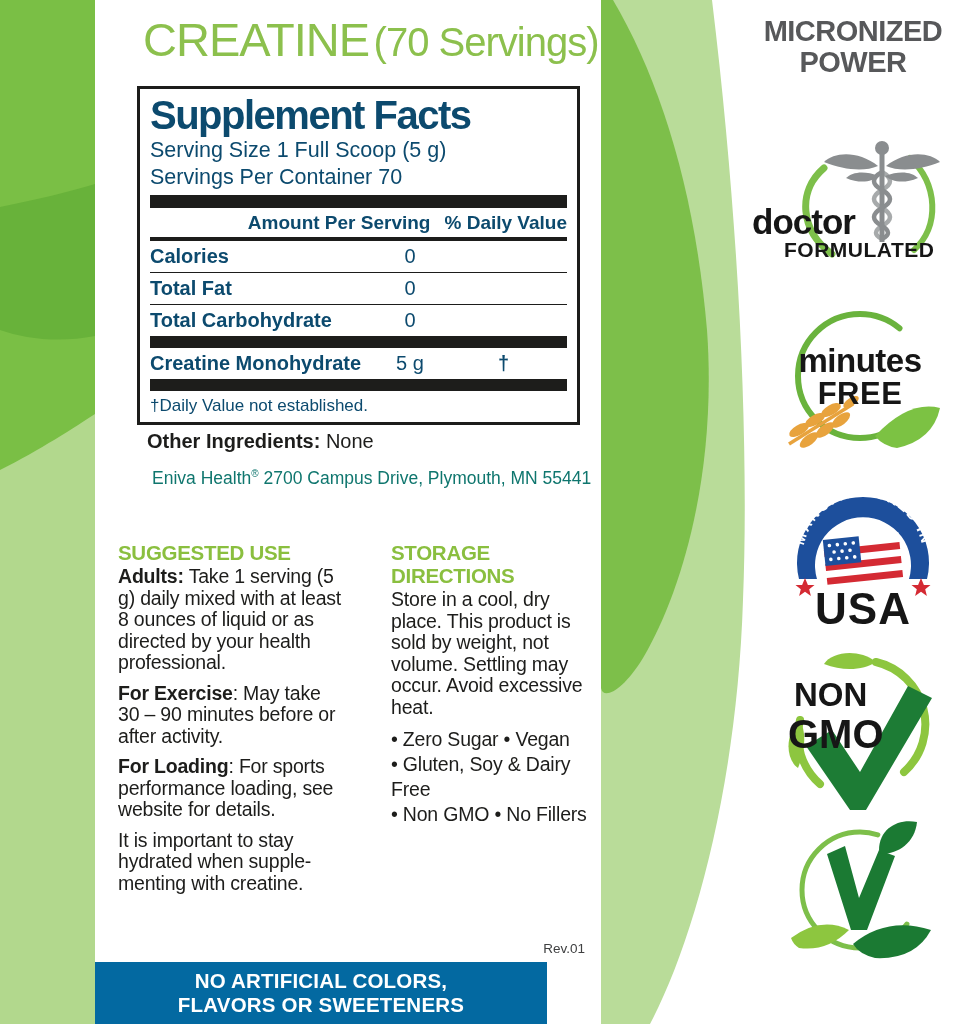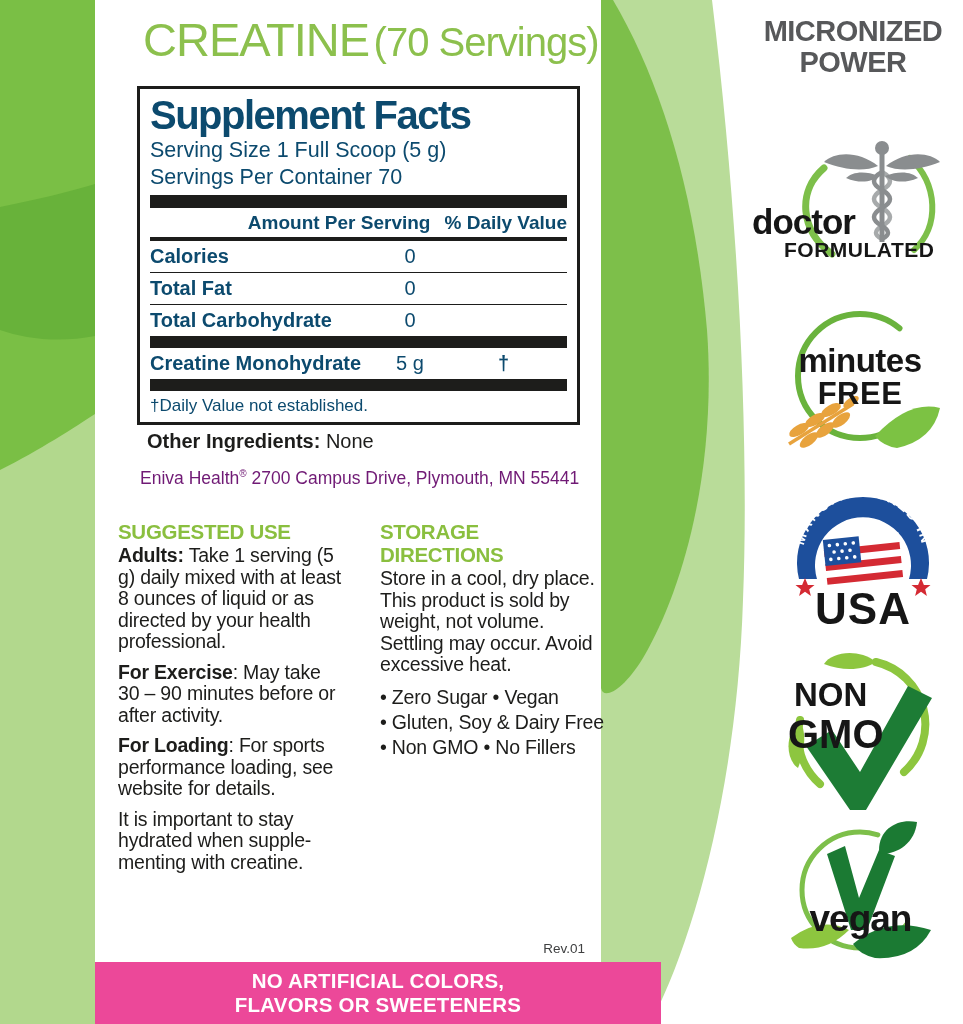--- a/index.html
+++ b/index.html
@@ -24,33 +24,33 @@
           font-size:20px;padding:4px 0;}
   .sf-row .nm{font-weight:bold;}
   .sf-row .amt{text-align:center;}
   .sf-row .dv{text-align:center;font-weight:bold;}
   .rule{border-top:1.5px solid #1d1d1b;}
   .bar-mid{height:12px;background:#1d1d1b;}
   .sf-foot{font-size:17px;padding-top:4px;line-height:22px;}
   
   .other-ing{left:147px;top:430px;font-size:20px;color:#1d1d1b;z-index:2;}
   .other-ing .lbl{font-weight:bold;}
-  .addr{left:140px;top:468px;font-size:17.5px;color:#701a75;z-index:2;}
+  .addr{left:152px;top:468px;font-size:17.5px;color:#0f766e;z-index:2;}
   .addr sup{font-size:10px;}
   
-  .cols{left:118px;top:520px;width:487px;display:flex;z-index:2;color:#1d1d1b;}
+  .cols{left:118px;top:541px;width:487px;display:flex;gap:11px;z-index:2;color:#1d1d1b;}
   .col-l{width:227px;flex:none;}
   .col-r{flex:1;margin-left:35px;}
   .sec-h{color:#8abf3f;font-weight:bold;font-size:20.5px;letter-spacing:-0.3px;line-height:23px;margin-bottom:2px;}
   .body-p{font-size:19.5px;line-height:21.5px;letter-spacing:-0.2px;margin:0 0 9px 0;}
   .body-p b{font-weight:bold;}
   .bullets div{font-size:19.5px;line-height:25px;letter-spacing:-0.2px;}
   
   .rev{left:470px;top:941px;width:115px;text-align:right;font-size:13.5px;color:#3f4041;z-index:2;}
-  .bottom-bar{left:95px;top:962px;width:566px;height:62px;background:#ec4899;z-index:1;
+  .bottom-bar{left:95px;top:962px;width:452px;height:62px;background:#0369a1;z-index:1;
               display:flex;flex-direction:column;align-items:center;justify-content:center;}
   .bottom-bar div{color:#fff;font-weight:bold;font-size:20.5px;line-height:24px;letter-spacing:0.2px;}
   
   .tagline{left:743px;top:16px;width:220px;text-align:center;color:#57585a;font-weight:bold;
            font-size:29px;line-height:31px;letter-spacing:-0.5px;z-index:2;}
   .badge{z-index:2;}
   .badge .bt{position:absolute;color:#161616;font-weight:bold;white-space:nowrap;}
   .doctor-word{left:0px;top:66px;font-size:35px;letter-spacing:-1px;}
   .formulated-word{left:32px;top:102px;font-size:21px;letter-spacing:0.5px;}
   .gluten-word{left:0;top:34px;width:170px;text-align:center;font-size:33px;letter-spacing:-0.5px;}
@@ -239,16 +239,15 @@
   </div>
 
   <div class="abs badge" style="left:783px;top:820px;width:155px;height:145px;">
     <svg width="155" height="145" viewBox="0 0 155 145">
       <circle cx="77" cy="70" r="58" fill="none" stroke="#7dbf4a" stroke-width="5" pathLength="100" stroke-dasharray="70 30" stroke-dashoffset="-10" stroke-linecap="round"></circle>
       <path d="M 44,34 L 62,26 L 76,78 L 96,30 L 112,36 L 84,110 L 68,110 Z" fill="#1b7a33"></path>
       <path d="M 96,30 C 96,8 116,-2 134,2 C 132,22 116,34 98,34 L 96,30 Z" fill="#1b7a33"></path>
       <path d="M 8,118 Q 38,96 66,110 Q 44,132 16,128 Q 10,124 8,118 Z" fill="#8dc63f"></path>
       <path d="M 70,124 Q 104,96 148,110 Q 132,140 92,138 Q 76,134 70,124 Z" fill="#1b7a33"></path>
     </svg>
-    <div class="bt vegan-word">vegan</div>
   </div>
 
 </div>
 
 </body></html>

